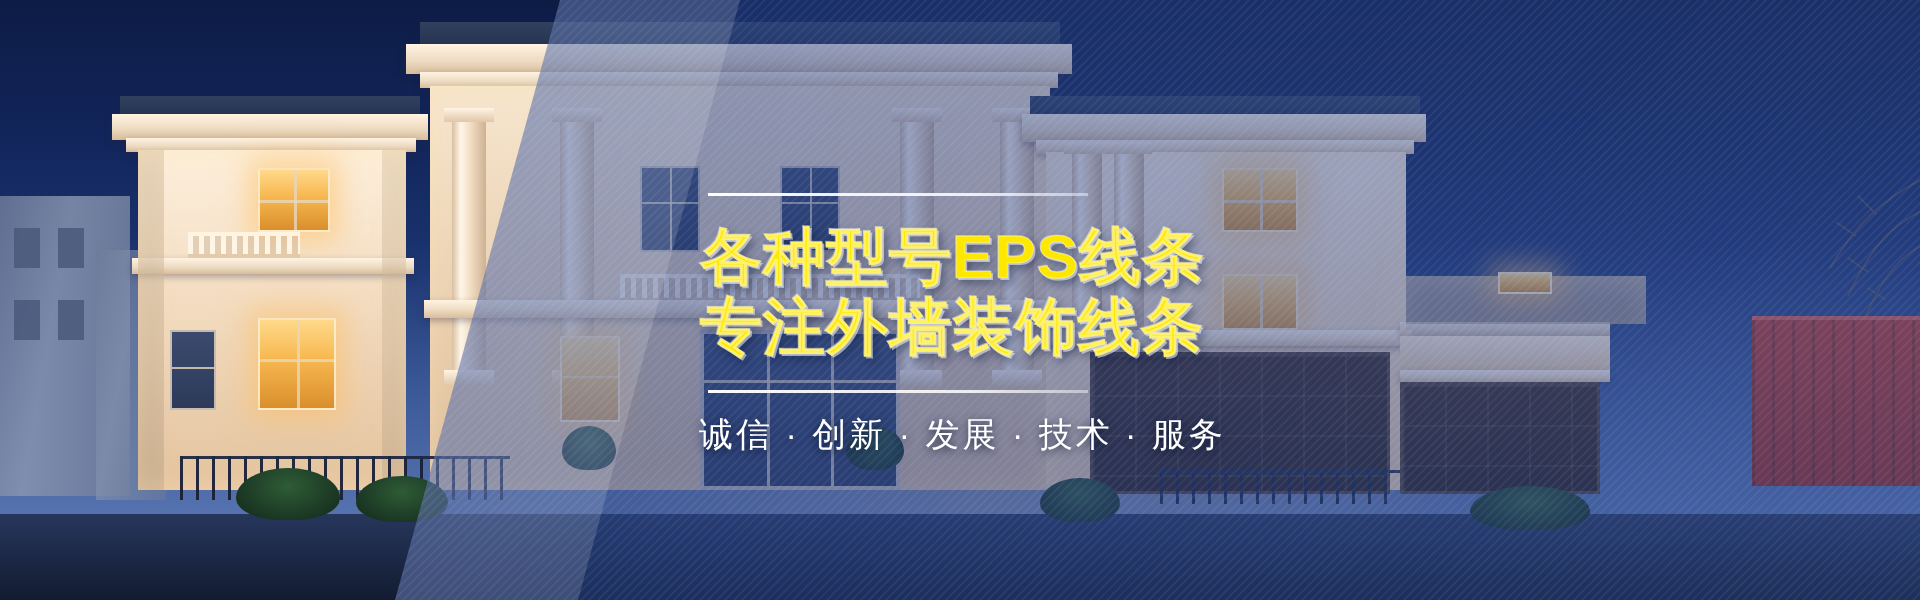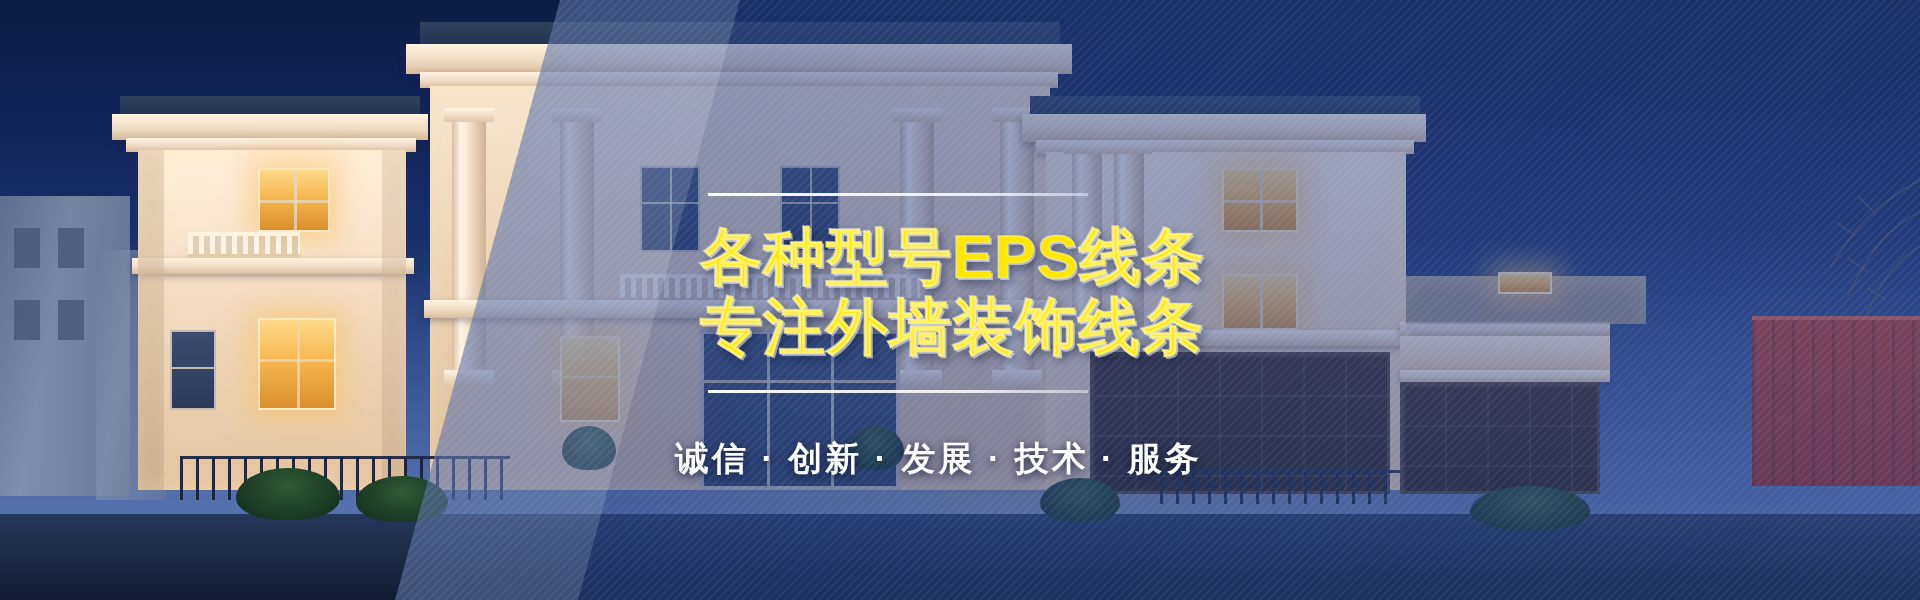--- a/index.html
+++ b/index.html
@@ -182,26 +182,25 @@
     -webkit-text-stroke:1px rgba(255,255,255,.42);
     text-shadow:
        2px 2px 0 rgba(255,255,255,.55),
       -1px -1px 0 rgba(255,255,255,.30),
        4px 5px 10px rgba(12,24,56,.55);
   }
   .hl1 { top:215px; }
   .hl2 { top:285px; }
 
   .tagline {
-    position:absolute; left:675px; top:412px;
-    font-size:34px; font-weight:700; letter-spacing:3px;
+    position:absolute; left:699px; top:412px;
+    font-size:34px; font-weight:400; letter-spacing:3px;
     color:#ffffff;
     text-shadow:0 2px 9px rgba(8,18,46,.8);
     white-space:nowrap;
-    margin-top:24px;
   }
 </style>
 </head>
 <body>
 
 <div id="banner">
 
   <div class="sky"></div>
   <div class="sky-haze"></div>
 

